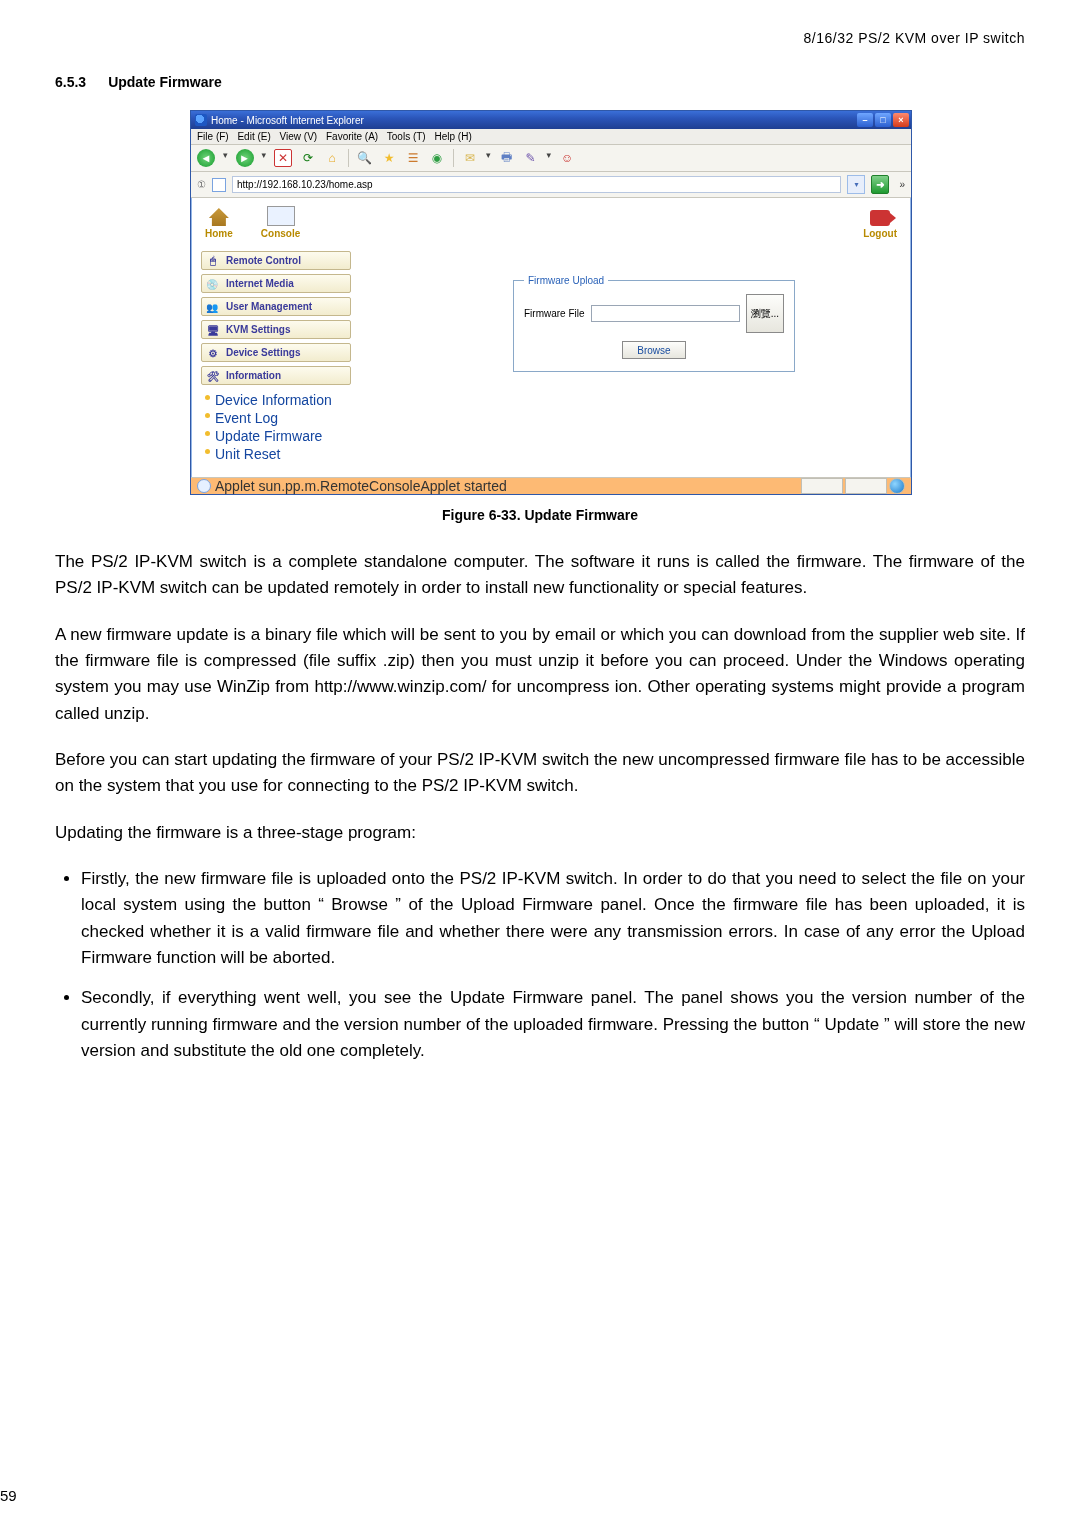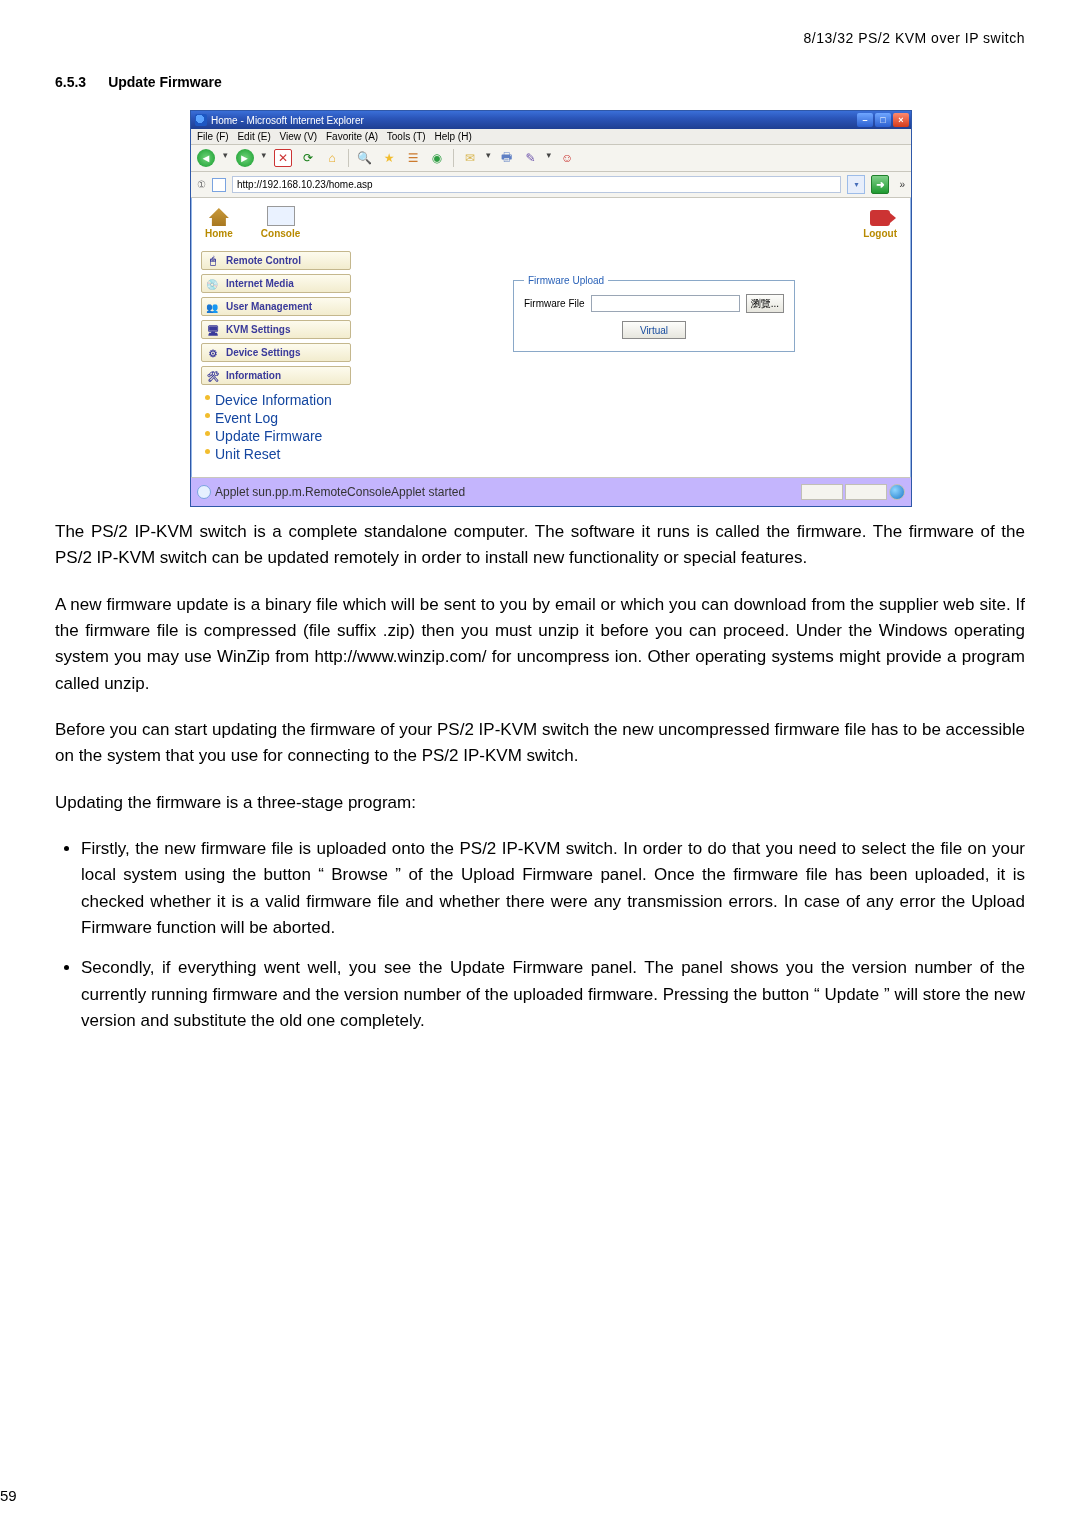--- a/index.html
+++ b/index.html
@@ -182,32 +182,32 @@
     font-size:10px;
   }
   .fw-legend { color:#2a62b8; font-size:10px; padding:0 4px;}
   .fw-row { display:flex; align-items:center; gap:6px; margin-bottom:8px;}
   .fw-file {
     flex:1; height:15px; border:1px solid #9aa6b5; background:#fff;
   }
   .fw-browse {
     height:17px; border:1px solid #8a8a8a;
     background:linear-gradient(#fdfdfb,#e7e6de);
-    font-size:10px; padding:0 4px; display:inline-flex;align-items:center;
+    font-size:10px; padding:10px 4px; display:inline-flex;align-items:center;
   }
   .fw-upload {
     display:block; margin:0 auto;
     height:18px; width:64px;
     border:1px solid #8a8a8a;
     background:linear-gradient(#fdfdfb,#e7e6de);
     font-size:10px; color:#164b9e;
   }
   .statusbar {
-    border-top:1px solid #c9c7bd; background:#c4b5fd;
-    display:flex; align-items:center; padding:6px 6px; font-size:12px; color:#333;
+    border-top:1px solid #c9c7bd; background:#fdba74;
+    display:flex; align-items:center; padding:0 6px; font-size:14px; color:#333;
   }
   .statusbar .sb-ico {
     width:12px;height:12px;border:1px solid #7aa3e0;border-radius:50%;background:#e6f0ff;margin-right:4px;
   }
   .statusbar .spacer{flex:1;}
   .statusbar .cells { display:flex; gap:2px;}
   .sb-cell { width:40px;height:14px;border:1px solid #c1bfb5;background:#f5f4ef;}
   .sb-globe {
     width:14px;height:14px;border-radius:50%;
     background:radial-gradient(circle at 35% 35%, #8fd6ff, #1c78c9);
@@ -232,21 +232,21 @@
   .page-num {
     position:absolute; bottom:24px; left:0; right:0;
     text-align:left; font-size:15px; color:#000;
   }
 </style>
 </head>
 <body>
 
 <div class="page">
 
-  <div class="hdr">8/13/32 PS/2 KVM over IP switch</div>
+  <div class="hdr">8/16/32 PS/2 KVM over IP switch</div>
 
   <div class="sect-title">
     <span class="num">6.5.3</span><span>Update Firmware</span>
   </div>
 
   <div class="fig-wrap">
     <div class="ie-window">
 
       <div class="titlebar">
         <span class="ie-ico"></span>
@@ -350,40 +350,41 @@
           </div>
 
           <div class="maincol">
             <fieldset class="fw-fieldset">
               <legend class="fw-legend">Firmware Upload</legend>
               <div class="fw-row">
                 <span>Firmware File</span>
                 <span class="fw-file"></span>
                 <span class="fw-browse">瀏覽...</span>
               </div>
-              <button class="fw-upload">Virtual</button>
+              <button class="fw-upload">Browse</button>
             </fieldset>
           </div>
         </div>
       </div>
 
       <div class="statusbar">
         <span class="sb-ico"></span>
         <span>Applet sun.pp.m.RemoteConsoleApplet started</span>
         <span class="spacer"></span>
         <div class="cells">
           <span class="sb-cell"></span>
           <span class="sb-cell"></span>
           <span class="sb-globe"></span>
         </div>
       </div>
 
     </div>
   </div>
 
+  <div class="fig-caption">Figure 6-33. Update Firmware</div>
 
   <div class="body-text">
     <p>The PS/2 IP-KVM switch is a complete standalone computer. The software it runs is called the firmware. The firmware of the PS/2 IP-KVM switch can be updated remotely in order to install new functionality or special features.</p>
     <p>A new firmware update is a binary file which will be sent to you by email or which you can download from the supplier web site. If the firmware file is compressed (file suffix .zip) then you must unzip it before you can proceed. Under the Windows operating system you may use WinZip from http://www.winzip.com/ for uncompress ion. Other operating systems might provide a program called unzip.</p>
     <p>Before you can start updating the firmware of your PS/2 IP-KVM switch the new uncompressed firmware file has to be accessible on the system that you use for connecting to the PS/2 IP-KVM switch.</p>
     <p>Updating the firmware is a three-stage program:</p>
     <ul>
       <li>Firstly, the new firmware file is uploaded onto the PS/2 IP-KVM switch. In order to do that you need to select the file on your local system using the button “ Browse ” of the Upload Firmware panel. Once the firmware file has been uploaded, it is checked whether it is a valid firmware file and whether there were any transmission errors. In case of any error the Upload Firmware function will be aborted.</li>
       <li>Secondly, if everything went well, you see the Update Firmware panel. The panel shows you the version number of the currently running firmware and the version number of the uploaded firmware. Pressing the button “ Update ” will store the new version and substitute the old one completely.</li>
     </ul>

